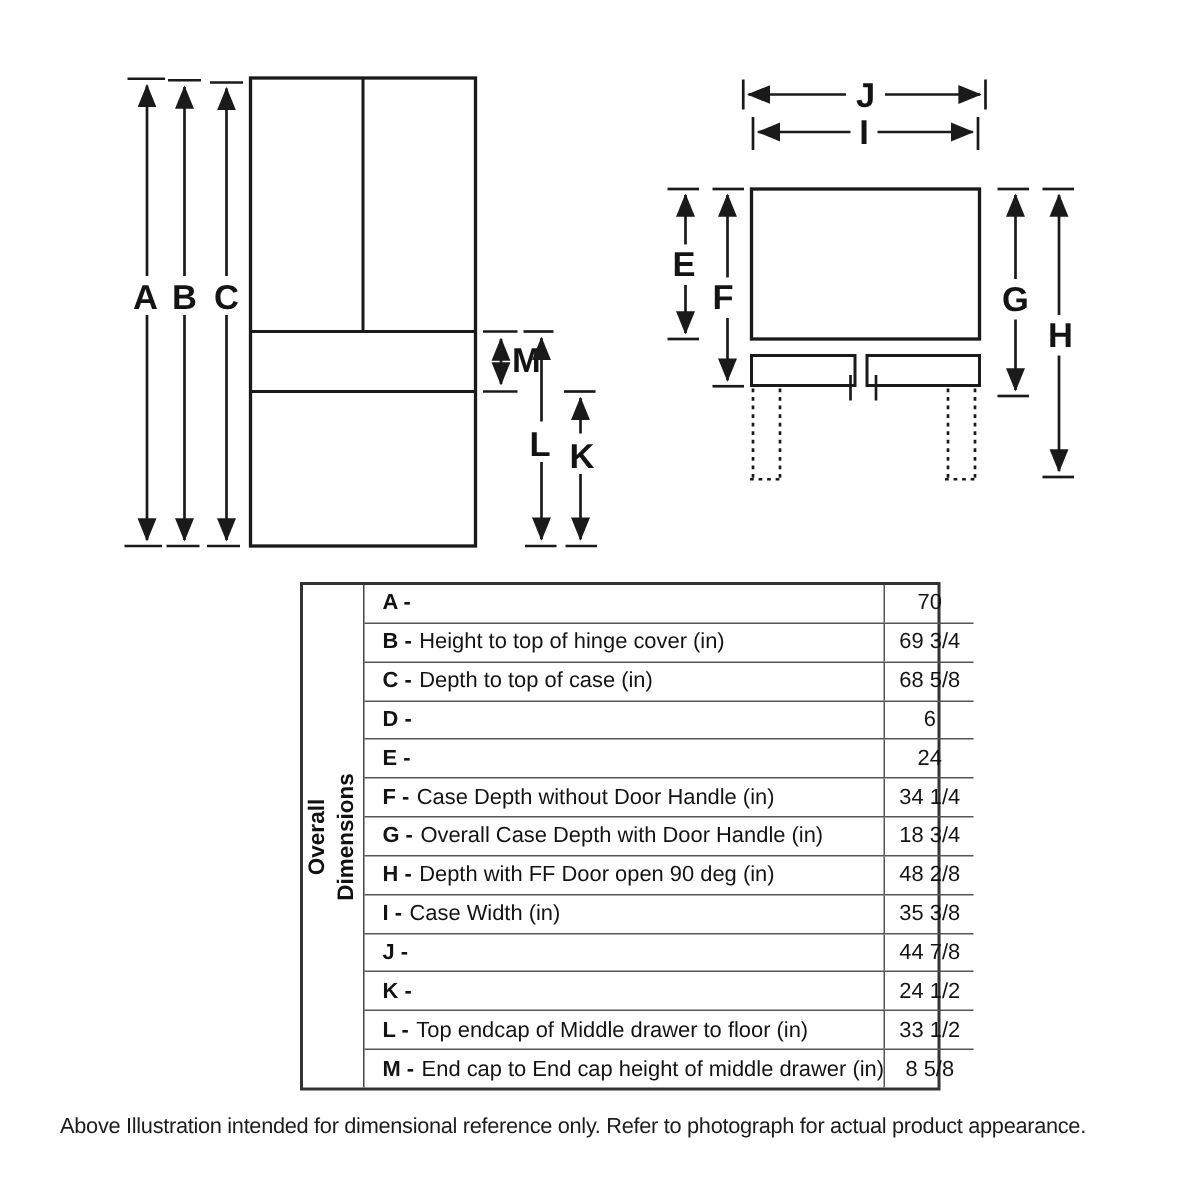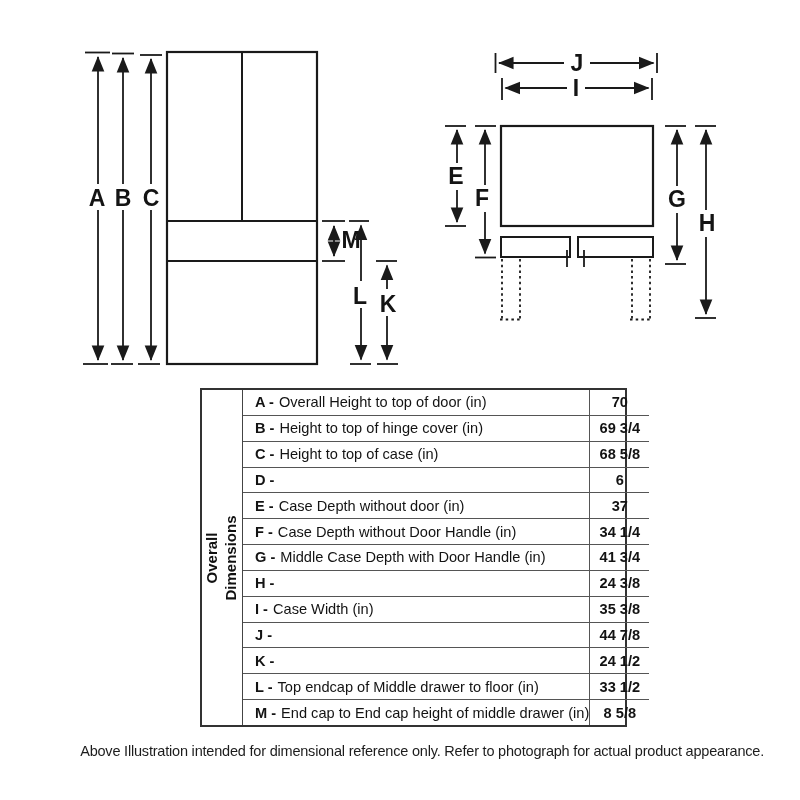--- a/index.html
+++ b/index.html
@@ -87,31 +87,31 @@
     font-weight: bold;
     margin-right: 5px;
     white-space: pre;
   }
   .val-cell {
     width: 59px;
     min-width: 59px;
     display: flex;
     align-items: center;
     justify-content: center;
-    font-weight: bold;
+    font-weight: normal;
     font-size: 14.6px;
     color: #131313;
   }
   
   .caption {
     position: absolute;
     left: 0;
     top: 743px;
     width: 764px;
-    text-align: right;
+    text-align: center;
     font-size: 14.5px;
     letter-spacing: -0.2px;
     color: #1c1c1c;
   }
 </style>
 </head>
 <body>
 
 <div class="page">
 
@@ -245,70 +245,69 @@
   </svg>
 
   <div class="dim-table">
     <div class="side-col">
       <div class="side-label">Overall Dimensions</div>
     </div>
     <div class="rows-col">
       <div class="t-row">
         <div class="desc-cell">
             <span class="row-letter">A -</span>
-            <span>Overall Height to top of door (in)</span>
           </div>
         <div class="val-cell">70</div>
       </div>
       <div class="t-row">
         <div class="desc-cell">
             <span class="row-letter">B -</span>
             <span>Height to top of hinge cover (in)</span>
           </div>
         <div class="val-cell">69 3/4</div>
       </div>
       <div class="t-row">
         <div class="desc-cell">
             <span class="row-letter">C -</span>
-            <span>Height to top of case (in)</span>
+            <span>Depth to top of case (in)</span>
           </div>
         <div class="val-cell">68 5/8</div>
       </div>
       <div class="t-row">
         <div class="desc-cell">
             <span class="row-letter">D -</span>
           </div>
         <div class="val-cell">6</div>
       </div>
       <div class="t-row">
         <div class="desc-cell">
             <span class="row-letter">E -</span>
-            <span>Case Depth without door (in)</span>
-          </div>
-        <div class="val-cell">37</div>
+          </div>
+        <div class="val-cell">24</div>
       </div>
       <div class="t-row">
         <div class="desc-cell">
             <span class="row-letter">F -</span>
             <span>Case Depth without Door Handle (in)</span>
           </div>
         <div class="val-cell">34 1/4</div>
       </div>
       <div class="t-row">
         <div class="desc-cell">
             <span class="row-letter">G -</span>
-            <span>Middle Case Depth with Door Handle (in)</span>
-          </div>
-        <div class="val-cell">41 3/4</div>
+            <span>Overall Case Depth with Door Handle (in)</span>
+          </div>
+        <div class="val-cell">18 3/4</div>
       </div>
       <div class="t-row">
         <div class="desc-cell">
             <span class="row-letter">H -</span>
-          </div>
-        <div class="val-cell">24 3/8</div>
+            <span>Depth with FF Door open 90 deg (in)</span>
+          </div>
+        <div class="val-cell">48 2/8</div>
       </div>
       <div class="t-row">
         <div class="desc-cell">
             <span class="row-letter">I -</span>
             <span>Case Width (in)</span>
           </div>
         <div class="val-cell">35 3/8</div>
       </div>
       <div class="t-row">
         <div class="desc-cell">

